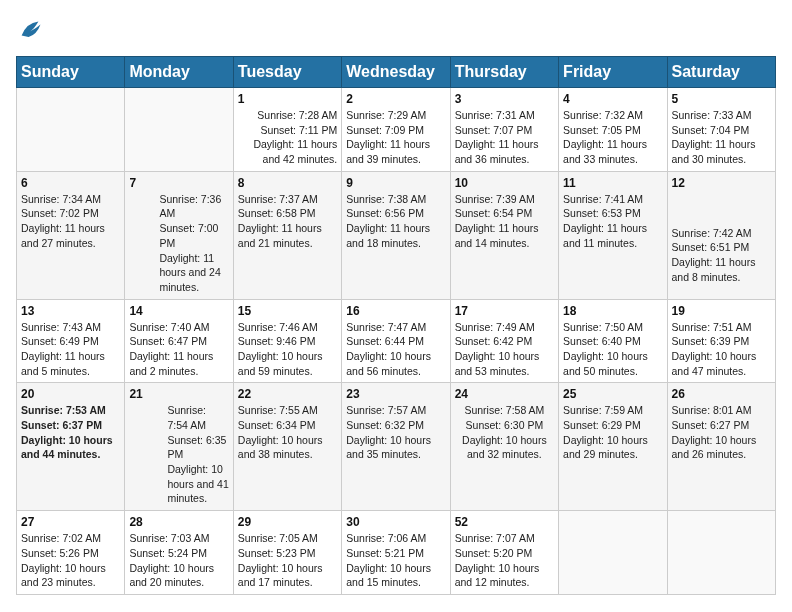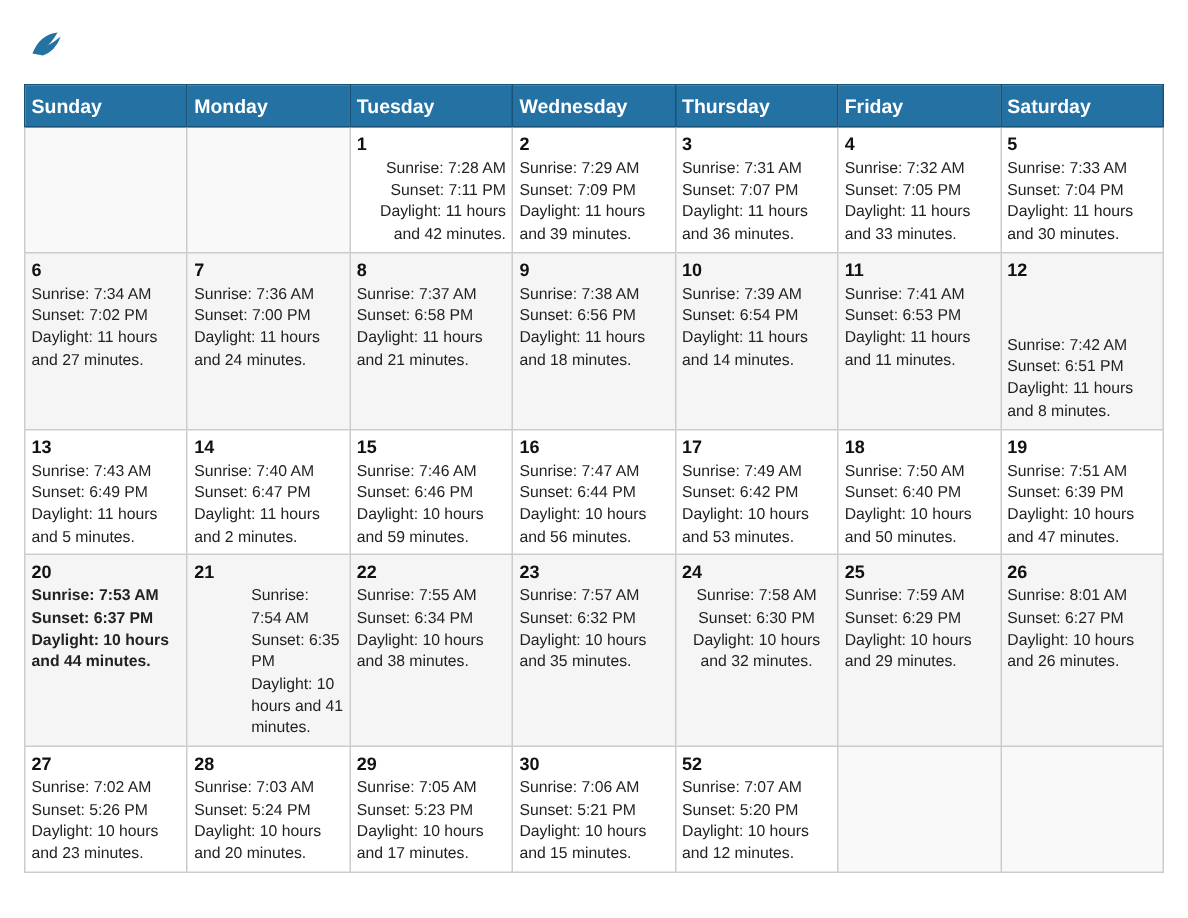--- a/index.html
+++ b/index.html
@@ -46,21 +46,21 @@
     .calendar {
       width: 100%;
       border-collapse: collapse;
       font-size: 11px;
     }
     .calendar th {
       background: #2471a3;
       color: #fff;
       padding: 6px 4px;
       text-align: left;
-      font-size: 13px;
+      font-size: 16px;
       border: 1px solid #1a5276;
     }
     .calendar td {
       border: 1px solid #ccc;
       vertical-align: top;
       padding: 4px;
       min-height: 80px;
       width: 107px;
       background: #fff;
     }
@@ -153,21 +153,21 @@
       </tr>
       <tr>
         <td>
           <div class="day-num">6</div>
           <div class="day-info" style="white-space: pre-line;">Sunrise: 7:34 AM
 Sunset: 7:02 PM
 Daylight: 11 hours and 27 minutes.</div>
         </td>
         <td>
           <div class="day-num">7</div>
-          <div class="day-info" style="white-space: pre-line;">Sunrise: 7:36 AM
+          <div class="day-info" style="white-space: pre-line; margin-left: 30px;">Sunrise: 7:36 AM
 Sunset: 7:00 PM
 Daylight: 11 hours and 24 minutes.</div>
         </td>
         <td>
           <div class="day-num">8</div>
           <div class="day-info" style="white-space: pre-line;">Sunrise: 7:37 AM
 Sunset: 6:58 PM
 Daylight: 11 hours and 21 minutes.</div>
         </td>
         <td>
@@ -204,21 +204,21 @@
         </td>
         <td>
           <div class="day-num">14</div>
           <div class="day-info" style="white-space: pre-line;">Sunrise: 7:40 AM
 Sunset: 6:47 PM
 Daylight: 11 hours and 2 minutes.</div>
         </td>
         <td>
           <div class="day-num">15</div>
           <div class="day-info" style="white-space: pre-line;">Sunrise: 7:46 AM
-Sunset: 6:46 PM
+Sunset: 9:46 PM
 Daylight: 10 hours and 59 minutes.</div>
         </td>
         <td>
           <div class="day-num">16</div>
           <div class="day-info" style="white-space: pre-line;">Sunrise: 7:47 AM
 Sunset: 6:44 PM
 Daylight: 10 hours and 56 minutes.</div>
         </td>
         <td>
           <div class="day-num">17</div>

